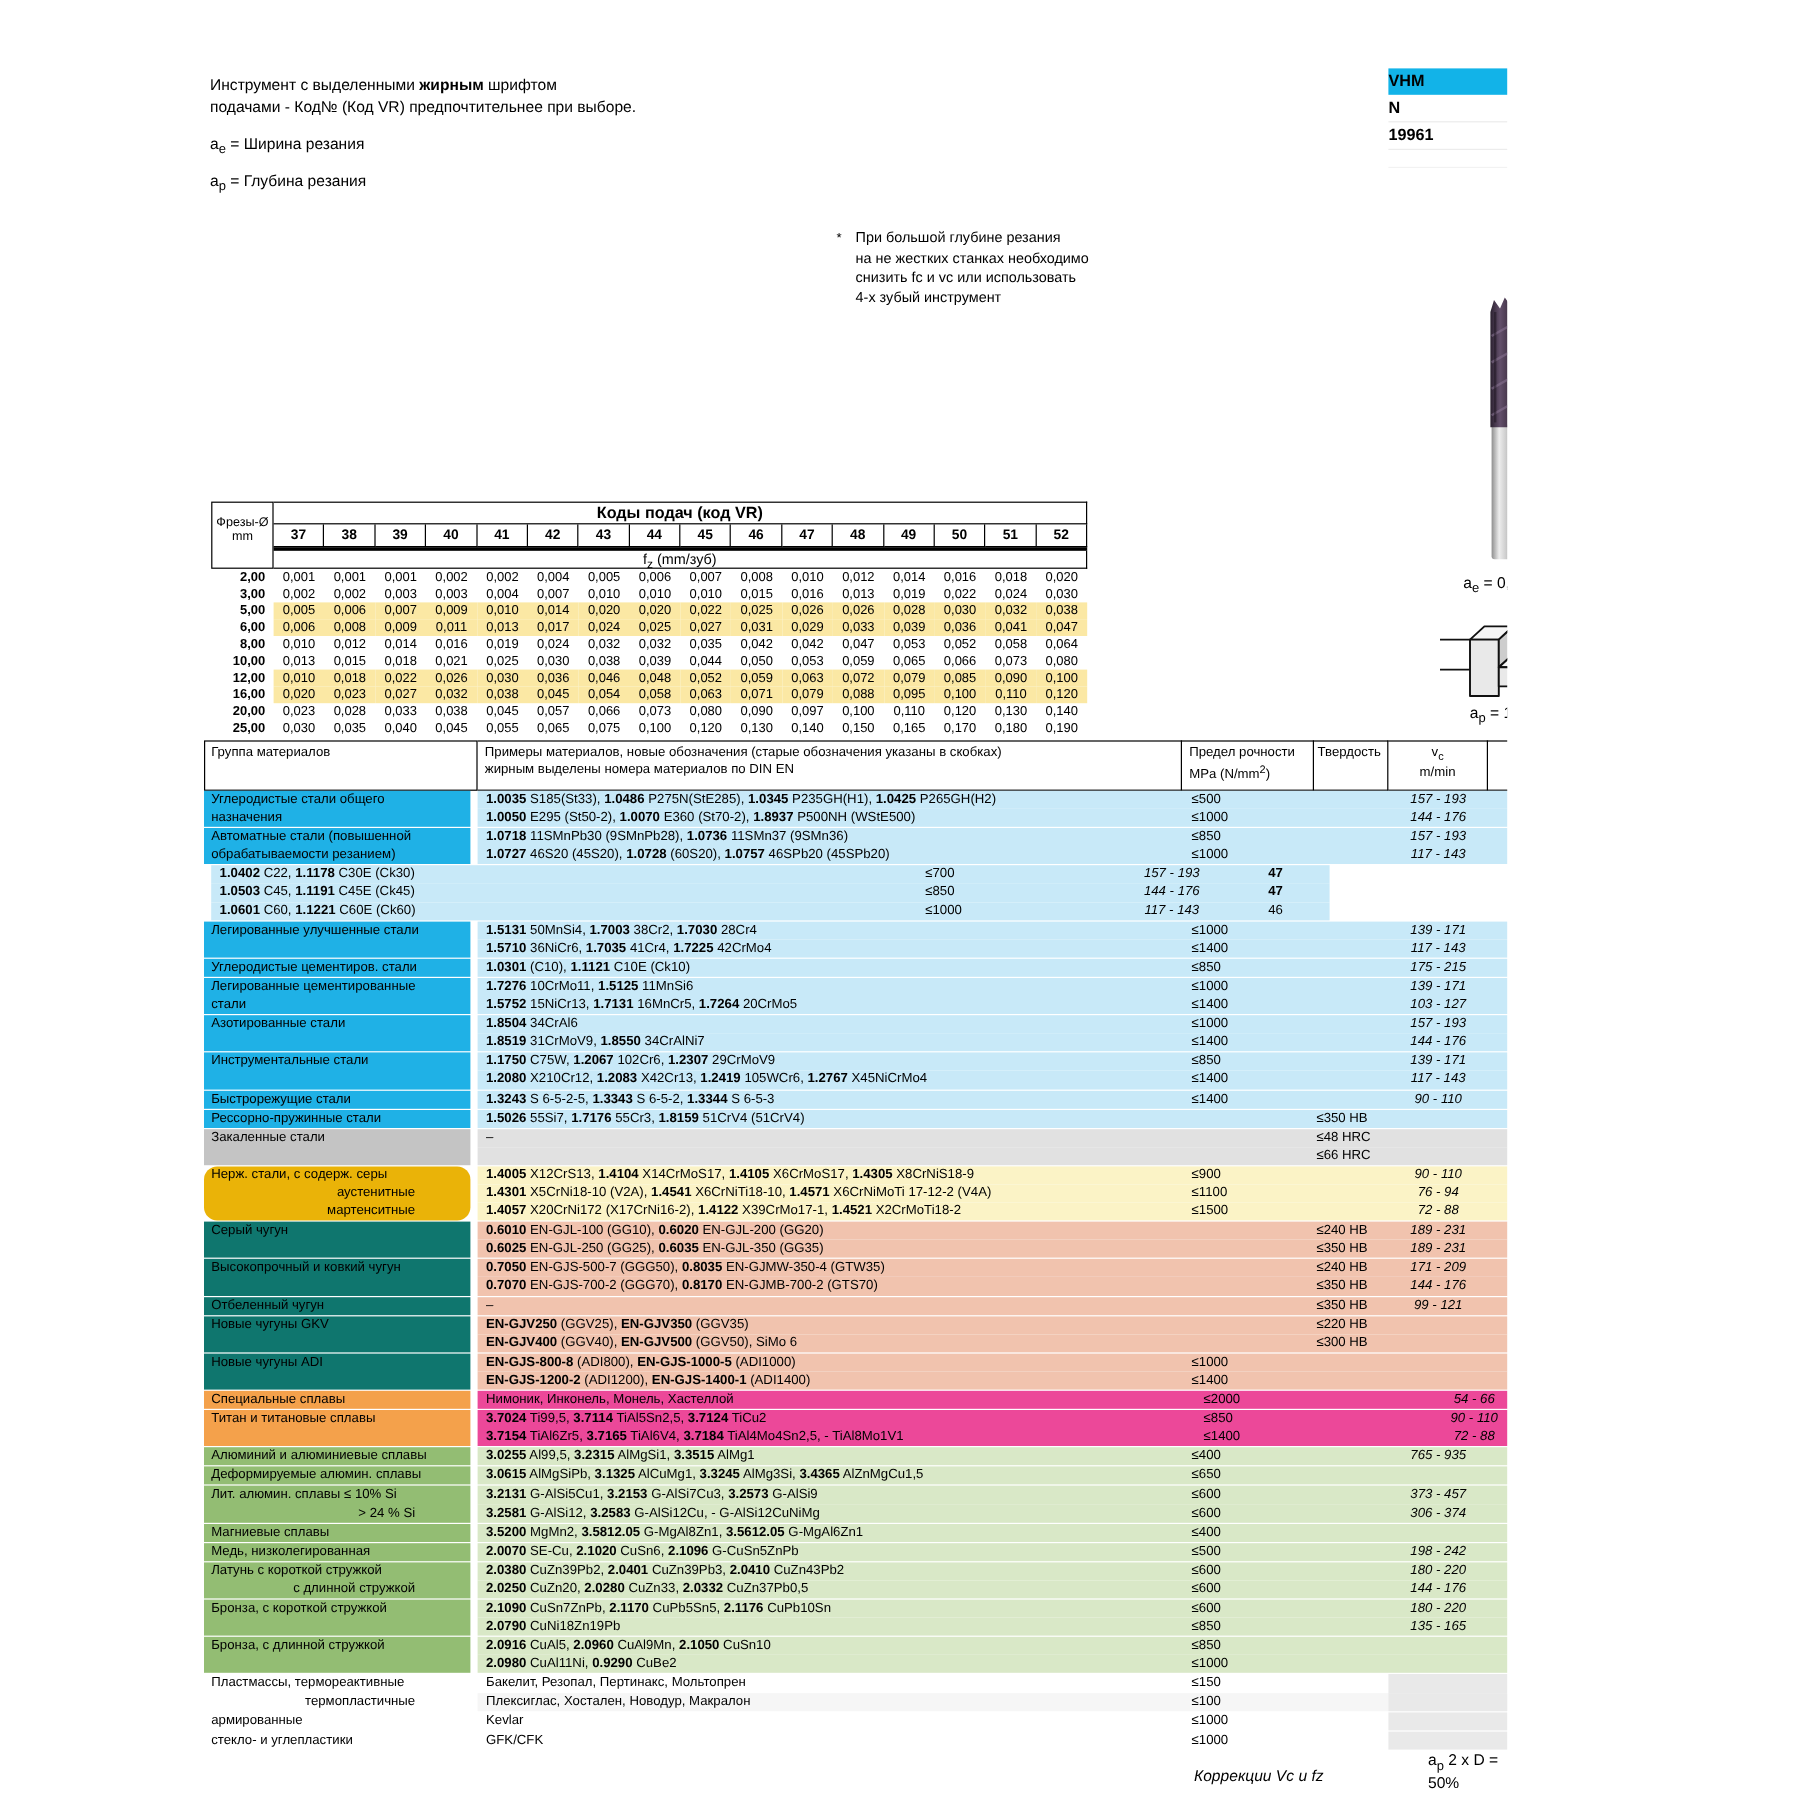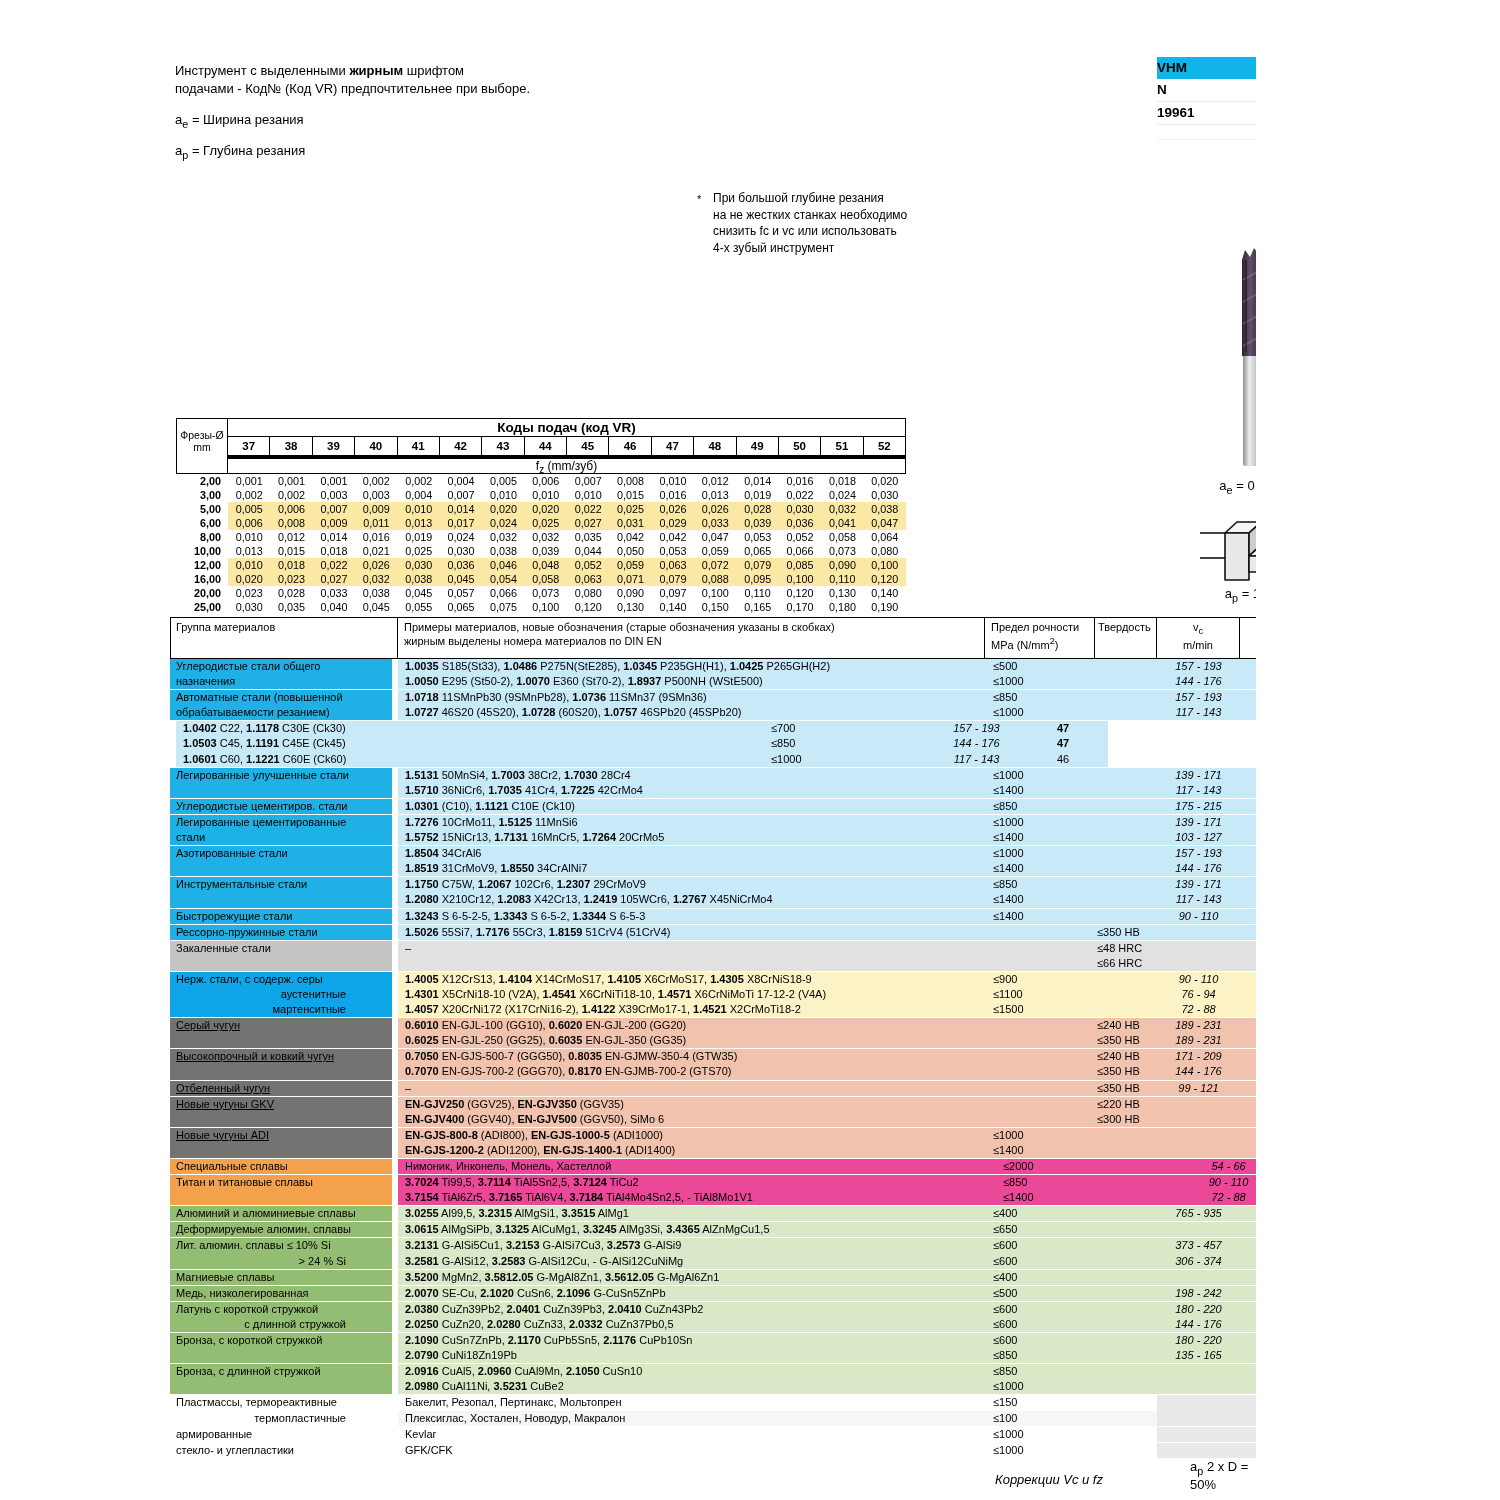--- a/index.html
+++ b/index.html
@@ -71,22 +71,22 @@
   .mr { display:grid; grid-template-columns:587px 110px 62px 83px 90px; height:15.1px; line-height:15.2px; }
   .mr-ex { padding-left:7px; white-space:nowrap; overflow:hidden; }
   .mr-mpa { padding-left:8px; }
   .mr-hard { padding-left:2px; white-space:nowrap; }
   .mr-vc { font-style:italic; text-align:center; }
   .mr-vr { text-align:center; }
   .mr-vr.b { font-weight:bold; }
 
   .t-blue .mg-label { background:#1fb1e6; }   .t-blue .mr { background:#c8e9f8; }
   .t-gray .mg-label { background:#c4c4c4; }   .t-gray .mr { background:#e1e1e1; }
-  .t-yellow .mg-label { background:#0ea5e9; } .t-yellow .mr { background:#fbf3c6; }
-  .t-red .mg-label { background:#737373;text-decoration:underline; }    .t-red .mr { background:#f1c3ae; }
+  .t-yellow .mg-label { background:#eab308;border-radius:11px; } .t-yellow .mr { background:#fbf3c6; }
+  .t-red .mg-label { background:#0f766e; }    .t-red .mr { background:#f1c3ae; }
   .t-orange .mg-label { background:#f4a14b; } .t-orange .mr { background:#ec4899;gap:10px; }
   .t-green .mg-label { background:#93bd73; }  .t-green .mr { background:#d9e8c7; }
   .t-plain .mg-label { background:transparent; }
   .t-plain .mr:nth-child(even) { background:#f6f6f6; }
   .t-plain .mr-vc, .t-plain .mr-vr { background:#e9e9e9; }
 </style>
 </head>
 <body>
 
 <div class="page">
@@ -936,21 +936,21 @@
           <div class="mg-gap"></div>
           <div class="mg-content">
             <div class="mr">
               <div class="mr-ex"><b>2.0916</b> CuAl5, <b>2.0960</b> CuAl9Mn, <b>2.1050</b> CuSn10</div>
               <div class="mr-mpa">≤850</div>
               <div class="mr-hard"></div>
               <div class="mr-vc"></div>
               <div class="mr-vr"></div>
             </div>
             <div class="mr">
-              <div class="mr-ex"><b>2.0980</b> CuAl11Ni, <b>3.5231</b> CuBe2</div>
+              <div class="mr-ex"><b>2.0980</b> CuAl11Ni, <b>0.9290</b> CuBe2</div>
               <div class="mr-mpa">≤1000</div>
               <div class="mr-hard"></div>
               <div class="mr-vc"></div>
               <div class="mr-vr"></div>
             </div>
           </div>
         </div>
         <div class="mg t-plain">
           <div class="mg-label">
             <div>Пластмассы, термореактивные</div>

